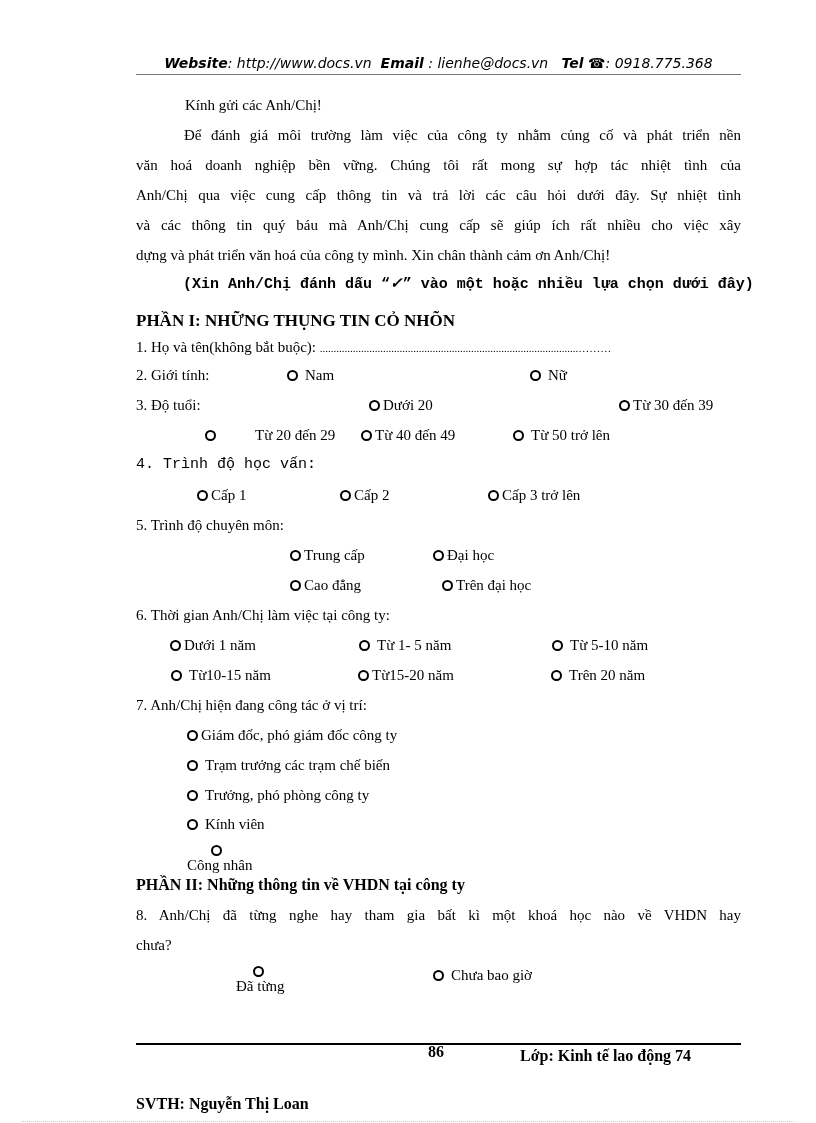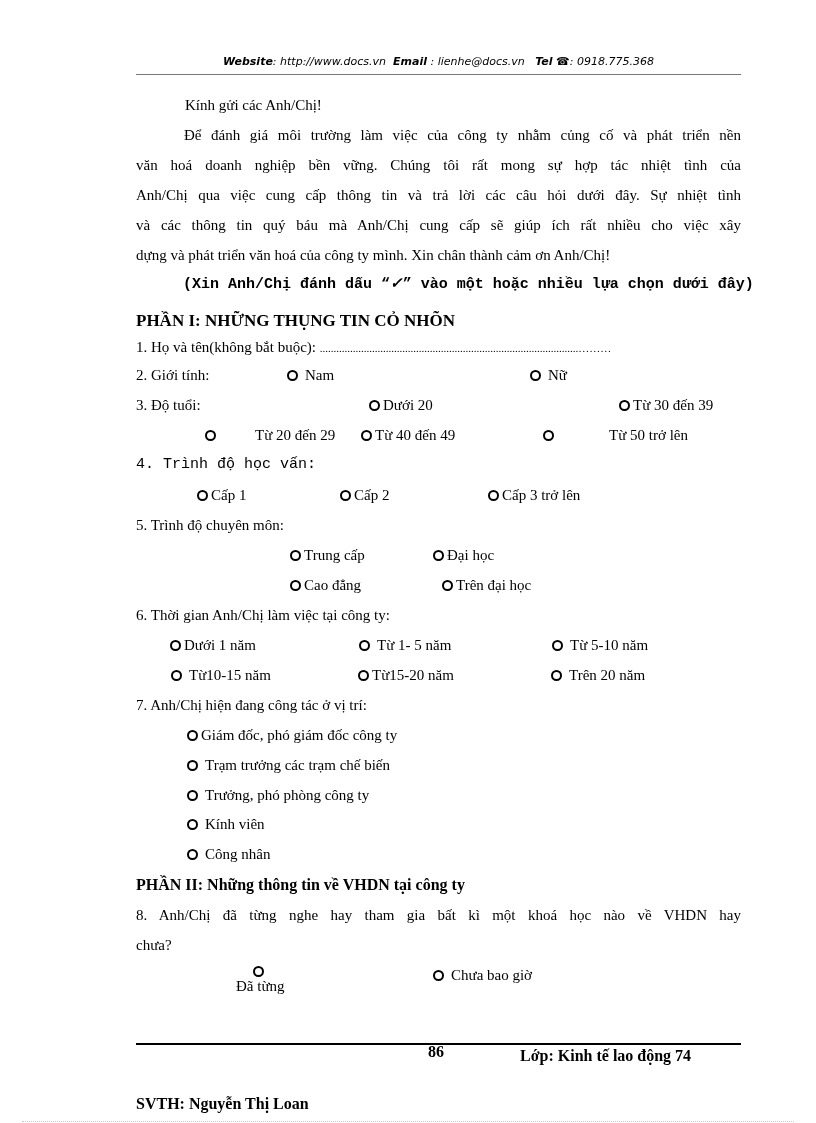--- a/index.html
+++ b/index.html
@@ -4,21 +4,21 @@
   <style>
     html, body { margin: 0; padding: 0; background: #ffffff; }
     body {
       width: 816px; height: 1123px; position: relative; overflow: hidden;
       font-family: "Liberation Serif", "DejaVu Serif", serif;
       color: #000;
     }
     .header {
       position: absolute; left: 136px; top: 55px; width: 605px;
       text-align: center; font-family: "DejaVu Sans", "Liberation Sans", sans-serif;
-      font-size: 11px; font-style: italic; color: #000;
+      font-size: 14px; font-style: italic; color: #000;
     }
     .header b { font-weight: bold; }
     .header-rule {
       position: absolute; left: 136px; top: 74px; width: 605px; height: 0;
       border-top: 1px solid #777;
     }
     .line { position: absolute; font-size: 15px; white-space: nowrap; line-height: 18px; }
     .justify { position: absolute; left: 136px; width: 605px; font-size: 15px; line-height: 18px; text-align: justify; text-align-last: justify; white-space: nowrap; }
     .bold { font-weight: bold; font-family: Liberation Mono, monospace; }
     .h1 { font-size: 17px; font-weight: bold; }
@@ -87,21 +87,21 @@
     <span>Từ  30  đến  39</span>
   </div>
 <div class="opt" style="left:205px; top:426px;gap:36px;">
     <span class="bullet"></span>
     <span>Từ 20 đến 29</span>
   </div>
 <div class="opt" style="left:361px; top:426px;">
     <span class="bullet"></span>
     <span>Từ 40 đến 49</span>
   </div>
-<div class="opt" style="left:543px; top:426px;gap:48px;">
+<div class="opt" style="left:513px; top:426px;">
     <span class="bullet sp"></span>
     <span>Từ 50 trở lên</span>
   </div>
 
 <div class="line" style="left:136px; top:456px;font-family:Liberation Mono, monospace;">4.  Trình độ học vấn:</div>
 <div class="opt" style="left:197px; top:486px;">
     <span class="bullet"></span>
     <span>Cấp  1</span>
   </div>
 <div class="opt" style="left:340px; top:486px;">
@@ -167,21 +167,21 @@
     <span>Trạm trưởng các trạm chế biến</span>
   </div>
 <div class="opt" style="left:187px; top:786px;">
     <span class="bullet sp"></span>
     <span>Trưởng,  phó phòng công ty</span>
   </div>
 <div class="opt" style="left:187px; top:815px;">
     <span class="bullet sp"></span>
     <span>Kính viên</span>
   </div>
-<div class="opt" style="left:187px; top:845px;">
+<div class="opt" style="left:187px; top:845px;flex-direction:column;">
     <span class="bullet sp"></span>
     <span>Công nhân</span>
   </div>
 
 <div class="line h2" style="left:136px; top:876px;">PHẦN II: Những thông tin về VHDN tại công ty</div>
 <div class="justify" style="top:906px;">8. Anh/Chị  đã từng nghe hay tham gia bất kì một khoá học nào về VHDN  hay</div>
 <div class="line" style="left:136px; top:936px;">chưa?</div>
 <div class="opt" style="left:236px; top:966px;flex-direction:column;">
     <span class="bullet"></span>
     <span>Đã từng</span>

